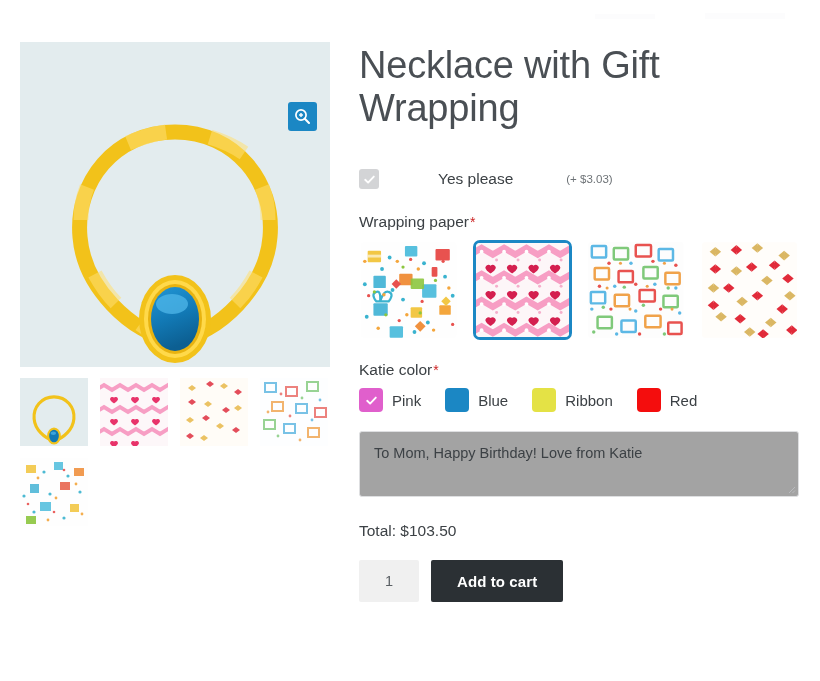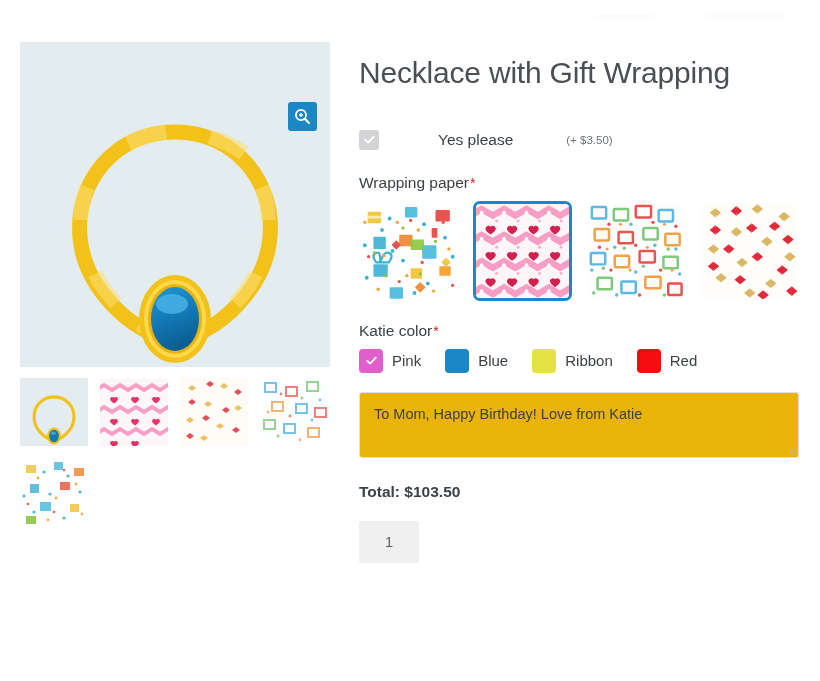--- a/index.html
+++ b/index.html
@@ -46,22 +46,22 @@
     background:#e3ecee;
     overflow:hidden;
     cursor:pointer;
     position:relative;
   }
   .thumb svg, .main-image svg.necklace { display:block; }
 
   
   .summary { position:absolute; left:359px; top:44px; width:440px; }
   .product-title {
-    font-size:30px; font-weight:400; color:#4a4f54;
-    margin:12px 0 40px 0; line-height:1.12; letter-spacing:-0.2px;
+    font-size:38px; font-weight:400; color:#4a4f54;
+    margin:0 0 40px 0; line-height:1.12; letter-spacing:-0.2px;
   }
   .section-title {
     font-size:17px; font-weight:bold; color:#3c4145;
     margin:0 0 18px 0;
   }
   .field-label {
     font-size:15.5px; color:#3c4145; margin:0 0 9px 0;
   }
   .req { color:#cc2222; font-size:14px; margin-left:1px; }
 
@@ -103,36 +103,36 @@
     margin-right:9px; flex:none;
   }
   .ribbon-name { font-size:15px; color:#3c4145; }
 
   
   .msg-wrap { position:relative; margin-bottom:25px; }
   .msg-box {
     width:440px; height:66px;
     border:1px solid #dedfe1;
     border-radius:3px;
-    background:#eab308;
+    background:#a3a3a3;
     padding:12px 14px;
     font-family:"Liberation Sans", sans-serif;
     font-size:14.5px; color:#3c4145;
     resize:none; outline:none;
     display:block;
     line-height:1.35;
   }
   .resize-grip {
     position:absolute; right:3px; bottom:3px;
     width:10px; height:10px; pointer-events:none;
   }
 
   
   .total {
-    font-size:15.5px; font-weight:bold; color:#3c4145;
+    font-size:15.5px; font-weight:normal; color:#3c4145;
     margin:0 0 20px 0;
   }
   .cart-row { display:flex; align-items:stretch; }
   .qty {
     width:60px; height:42px;
     background:#f0f0f0;
     border:none; outline:none;
     text-align:center;
     font-family:"Liberation Sans", sans-serif;
     font-size:14.5px; color:#5a5f63;
@@ -358,21 +358,21 @@
     <h1 class="product-title">Necklace with Gift Wrapping</h1>
 
 
     <div class="cb-row">
       <span class="checkbox">
         <svg width="13" height="13" viewBox="0 0 13 13">
           <path d="M2.2 6.8 L5.1 9.6 L10.8 3.6" fill="none" stroke="#ffffff" stroke-width="1.9" stroke-linecap="round" stroke-linejoin="round"></path>
         </svg>
       </span>
       <span class="cb-label">Yes please</span>
-      <span class="cb-price">(+ $3.50)</span>
+      <span class="cb-price">(+ $3.03)</span>
     </div>
 
     <div class="field-label">
       <span>Wrapping paper</span><span class="req">*</span>
     </div>
 
     <div class="paper-row">
 
       <div class="paper">
         <svg viewBox="0 0 100 100">
@@ -719,16 +719,17 @@
       <svg class="resize-grip" viewBox="0 0 10 10">
         <line x1="9" y1="3" x2="3" y2="9" stroke="#b9bbbe" stroke-width="1"></line>
         <line x1="9" y1="6.5" x2="6.5" y2="9" stroke="#b9bbbe" stroke-width="1"></line>
       </svg>
     </div>
 
     <div class="total">Total: $103.50</div>
 
     <div class="cart-row">
       <input class="qty" type="text" value="1" style="">
+      <button class="add-cart">Add to cart</button>
     </div>
 
   </div>
 </div>
 
 </body></html>

